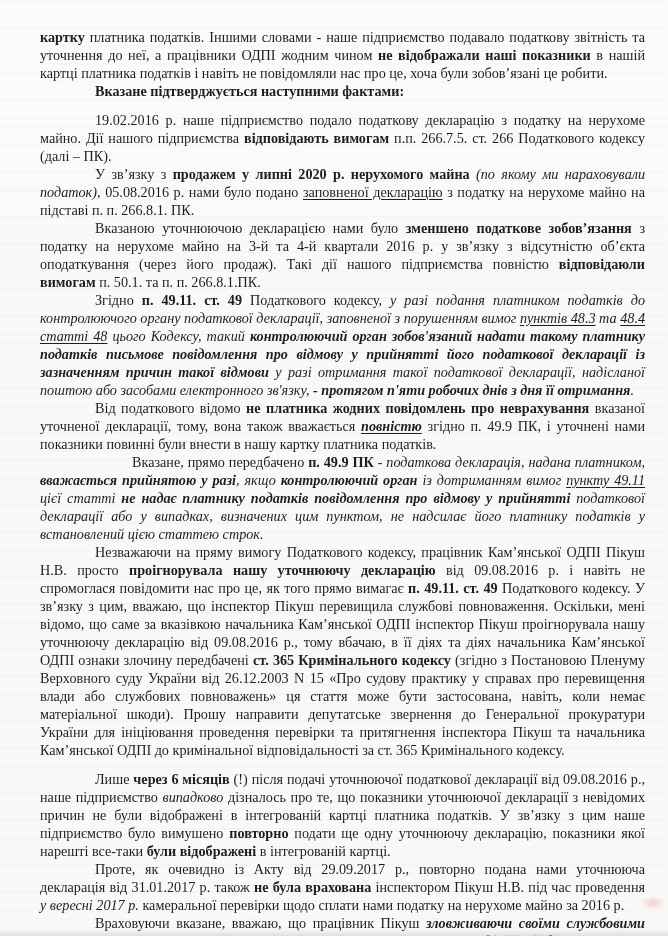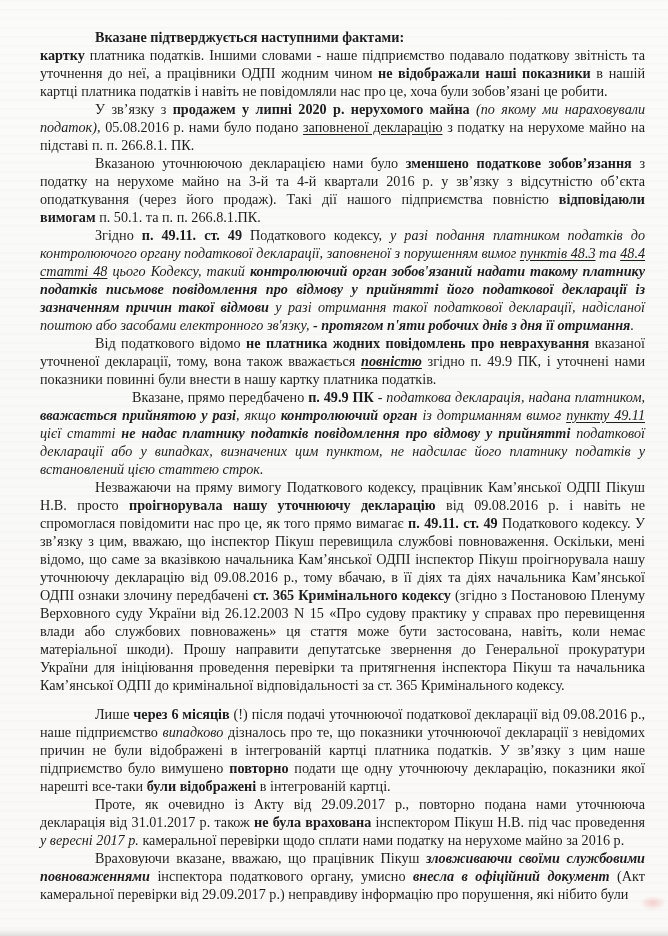--- a/index.html
+++ b/index.html
@@ -65,22 +65,23 @@
   p.para.space-before { margin-top: 11px; }
   span.b { font-weight: bold; }
   span.i { font-style: italic; }
   span.u { text-decoration: underline; text-underline-offset: 2px; }
 </style>
 </head>
 <body>
 
 <div class="page">
   <div class="doc-body" id="doc-body">
+      <p class="para"><span class="b ">картку</span><span class=""> платника податків. Іншими словами - наше підприємство подавало податкову звітність та уточнення до неї, а працівники ОДПІ жодним чином </span><span class="b ">не відображали наші показники</span><span class=""> в нашій картці платника податків і навіть не повідомляли нас про це, хоча були зобов’язані це робити.</span></p>
       <p class="para indent"><span class="b ">Вказане підтверджується наступними фактами:</span></p>
-      <p class="para"><span class="b ">картку</span><span class=""> платника податків. Іншими словами - наше підприємство подавало податкову звітність та уточнення до неї, а працівники ОДПІ жодним чином </span><span class="b ">не відображали наші показники</span><span class=""> в нашій картці платника податків і навіть не повідомляли нас про це, хоча були зобов’язані це робити.</span></p>
+      <p class="para indent space-before"><span class="">19.02.2016 р. наше підприємство подало податкову декларацію з податку на нерухоме майно. Дії нашого підприємства </span><span class="b ">відповідають вимогам</span><span class=""> п.п. 266.7.5. ст. 266 Податкового кодексу (далі – ПК).</span></p>
       <p class="para indent"><span class="">У зв’язку з </span><span class="b ">продажем у липні 2020 р. нерухомого майна</span><span class=""> </span><span class="i ">(по якому ми нараховували податок)</span><span class="">, 05.08.2016 р. нами було подано </span><span class="u">заповненої декларацію</span><span class=""> з податку на нерухоме майно на підставі п. п. 266.8.1. ПК.</span></p>
       <p class="para indent"><span class="">Вказаною уточнюючою декларацією нами було </span><span class="b ">зменшено податкове зобов’язання</span><span class=""> з податку на нерухоме майно на 3-й та 4-й квартали 2016 р. у зв’язку з відсутністю об’єкта оподаткування (через його продаж). Такі дії нашого підприємства повністю </span><span class="b ">відповідаюли вимогам</span><span class=""> п. 50.1. та п. п. 266.8.1.ПК.</span></p>
       <p class="para indent"><span class="">Згідно </span><span class="b ">п. 49.11. ст. 49</span><span class=""> Податкового кодексу, </span><span class="i ">у разі подання платником податків до контролюючого органу податкової декларації, заповненої з порушенням вимог </span><span class="i u">пунктів 48.3</span><span class="i "> та </span><span class="i u">48.4 статті 48</span><span class="i "> цього Кодексу, такий </span><span class="b i ">контролюючий орган зобов'язаний надати такому платнику податків письмове повідомлення про відмову у прийнятті його податкової декларації із зазначенням причин такої відмови</span><span class="i "> у разі отримання такої податкової декларації, надісланої поштою або засобами електронного зв'язку, </span><span class="b i ">- протягом п'яти робочих днів з дня її отримання</span><span class="i ">.</span></p>
       <p class="para indent"><span class="">Від податкового відомо </span><span class="b ">не платника жодних повідомлень про неврахування</span><span class=""> вказаної уточненої декларації, тому, вона також вважається </span><span class="b i u">повністю</span><span class=""> згідно п. 49.9 ПК, і уточнені нами показники повинні були внести в нашу картку платника податків.</span></p>
       <p class="para indent-large"><span class="">Вказане, прямо передбачено </span><span class="b ">п. 49.9 ПК</span><span class=""> - </span><span class="i ">податкова декларація, надана платником, </span><span class="b i ">вважається прийнятою у разі</span><span class="i ">, якщо </span><span class="b i ">контролюючий орган</span><span class="i "> із дотриманням вимог </span><span class="i u">пункту 49.11</span><span class="i "> цієї статті </span><span class="b i ">не надає платнику податків повідомлення про відмову у прийнятті</span><span class="i "> податкової декларації або у випадках, визначених цим пунктом, не надсилає його платнику податків у встановлений цією статтею строк.</span></p>
       <p class="para indent"><span class="">Незважаючи на пряму вимогу Податкового кодексу, працівник Кам’янської ОДПІ Пікуш Н.В. просто </span><span class="b ">проігнорувала нашу уточнюючу декларацію</span><span class=""> від 09.08.2016 р. і навіть не спромоглася повідомити нас про це, як того прямо вимагає </span><span class="b ">п. 49.11. ст. 49</span><span class=""> Податкового кодексу. У зв’язку з цим, вважаю, що інспектор Пікуш перевищила службові повноваження. Оскільки, мені відомо, що саме за вказівкою начальника Кам’янської ОДПІ інспектор Пікуш проігнорувала нашу уточнюючу декларацію від 09.08.2016 р., тому вбачаю, в її діях та діях начальника Кам’янської ОДПІ ознаки злочину передбачені </span><span class="b ">ст. 365 Кримінального кодексу</span><span class=""> (згідно з Постановою Пленуму Верховного суду України від 26.12.2003 N 15 «Про судову практику у справах про перевищення влади або службових повноважень» ця стаття може бути застосована, навіть, коли немає матеріальної шкоди). Прошу направити депутатське звернення до Генеральної прокуратури України для ініціювання проведення перевірки та притягнення інспектора Пікуш та начальника Кам’янської ОДПІ до кримінальної відповідальності за ст. 365 Кримінального кодексу.</span></p>
       <p class="para indent space-before"><span class="">Лише </span><span class="b ">через 6 місяців</span><span class=""> (!) після подачі уточнюючої податкової декларації від 09.08.2016 р., наше підприємство </span><span class="i ">випадково</span><span class=""> дізналось про те, що показники уточнюючої декларації з невідомих причин не були відображені в інтегрованій картці платника податків. У зв’язку з цим наше підприємство було вимушено </span><span class="b ">повторно</span><span class=""> подати ще одну уточнюючу декларацію, показники якої нарешті все-таки </span><span class="b ">були відображені</span><span class=""> в інтегрованій картці.</span></p>
       <p class="para indent"><span class="">Проте, як очевидно із Акту від 29.09.2017 р., повторно подана нами уточнююча декларація від 31.01.2017 р. також </span><span class="b ">не була врахована</span><span class=""> інспектором  Пікуш Н.В. під час проведення </span><span class="i ">у вересні 2017 р.</span><span class=""> камеральної перевірки щодо сплати нами податку на нерухоме майно за 2016 р.</span></p>
       <p class="para indent"><span class="">Враховуючи вказане, вважаю, що працівник Пікуш </span><span class="b i ">зловживаючи своїми службовими повноваженнями</span><span class=""> інспектора податкового органу, умисно </span><span class="b i ">внесла в офіційний документ</span><span class=""> (Акт камеральної перевірки від 29.09.2017 р.) неправдиву інформацію про порушення, які нібито були</span></p>
     </div>

